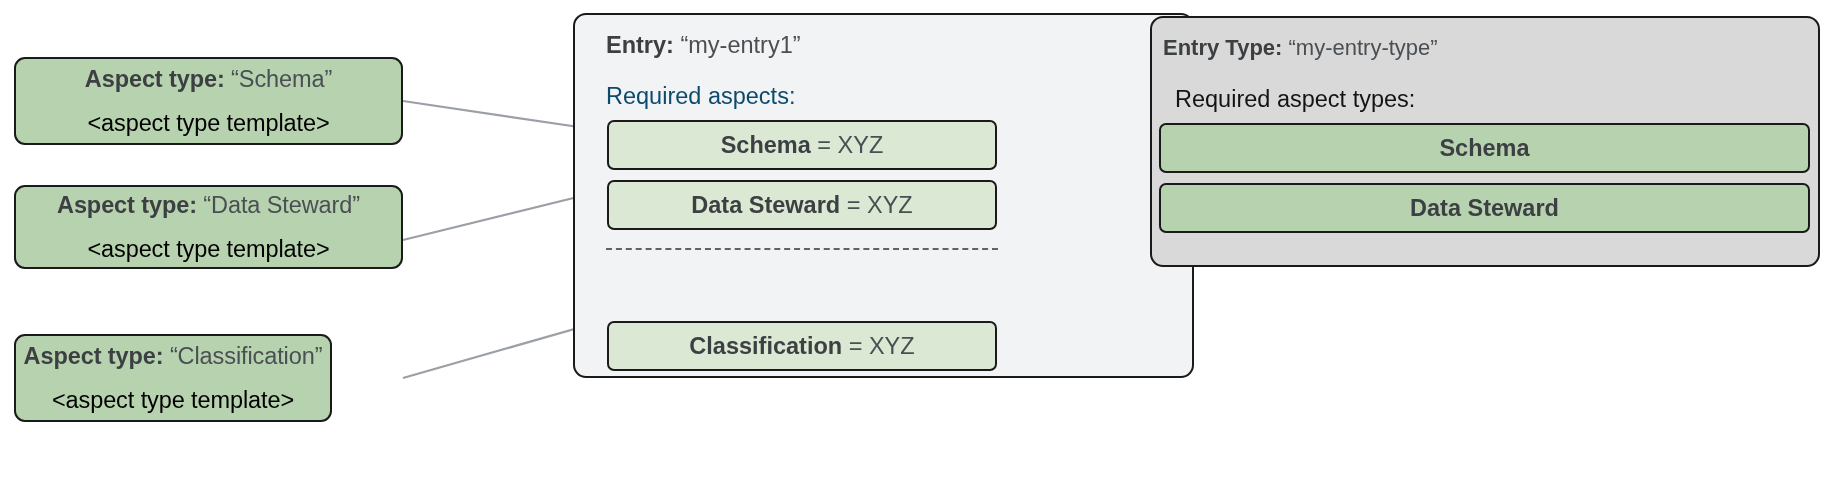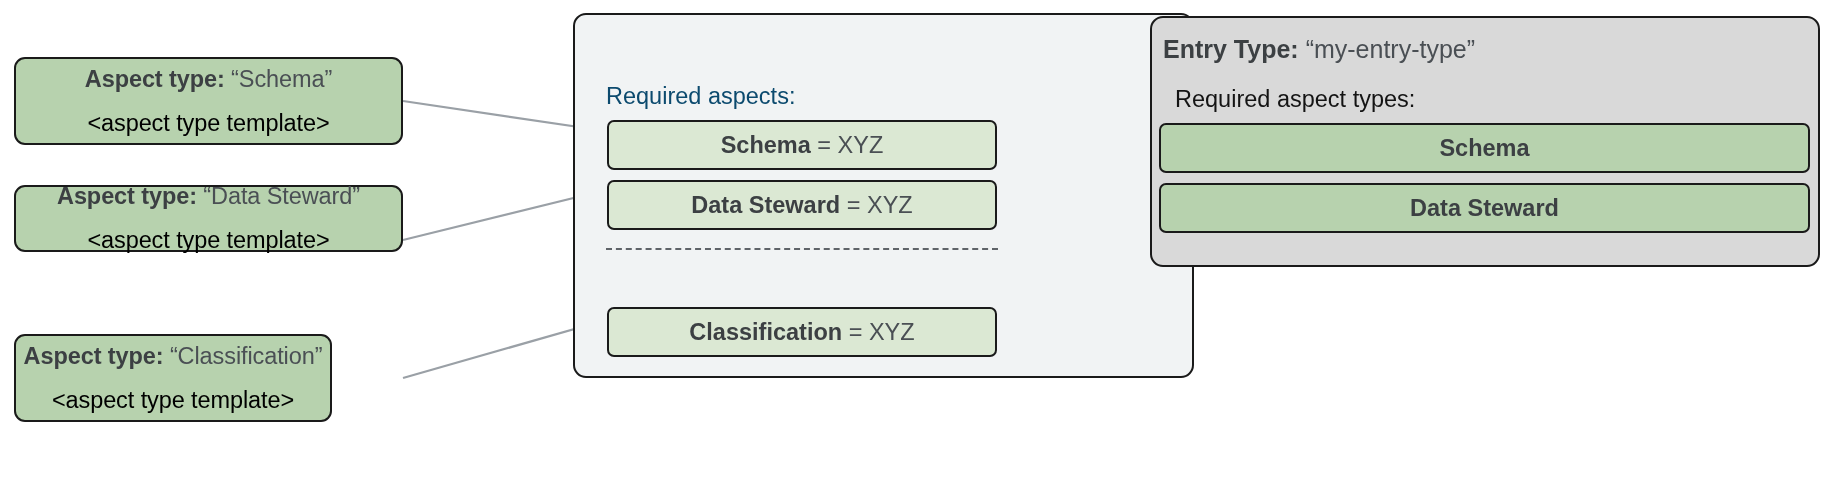--- a/index.html
+++ b/index.html
@@ -100,21 +100,21 @@
     z-index:4;
   }
   .aspect-row .txt{
     font-size:23.5px;
     color:#4a4f54;
     white-space:nowrap;
   }
   .aspect-row .txt b{font-weight:700;color:#3c4043;}
   #aspect-schema{top:105px;}
   #aspect-steward{top:165px;justify-content:center;}
-  #aspect-classification{top:292px;justify-content:center;}
+  #aspect-classification{top:306px;justify-content:center;}
 
   #dashed-divider{
     position:absolute;
     left:31px; top:233px;
     width:392px;
     border-top:2.6px dashed #5f6368;
     z-index:3;
   }
 
   
@@ -124,21 +124,21 @@
     left:1150px; top:16px;
     width:670px; height:251px;
     background:#d9d9d9;
     border:2.6px solid #1a1a1a;
     border-radius:13px;
     z-index:2;
   }
   #entrytype-title{
     position:absolute;
     left:11px; top:17px;
-    font-size:25px;
+    font-size:22px;
     color:#3c4043;
     white-space:nowrap;
   }
   #entrytype-title b{font-weight:700;}
   #entrytype-title .q{font-weight:400;color:#4a4f54;}
   #req-types-label{
     position:absolute;
     left:11px; top:68px;
     font-size:23.5px;
     font-weight:400;
@@ -188,38 +188,42 @@
   </svg>
 
   <div class="aspect-type-card" style="left:14px; top:57px; width:389px; height:88px;">
     <div class="atc-line1">
       <b>Aspect type:</b>
       <span class="q">“Schema”</span>
     </div>
     <div class="atc-line2">&lt;aspect type template&gt;</div>
   </div>
 
-  <div class="aspect-type-card" style="left:14px; top:185px; width:389px; height:67px;">
+  <div class="aspect-type-card" style="left:14px; top:185px; width:389px; height:84px;">
     <div class="atc-line1">
       <b>Aspect type:</b>
       <span class="q">“Data Steward”</span>
     </div>
     <div class="atc-line2">&lt;aspect type template&gt;</div>
   </div>
 
   <div class="aspect-type-card" style="left:14px; top:334px; width:318px; height:88px;">
     <div class="atc-line1">
       <b>Aspect type:</b>
       <span class="q">“Classification”</span>
     </div>
     <div class="atc-line2">&lt;aspect type template&gt;</div>
   </div>
 
   <div id="entry-panel">
 
+    <div id="entry-title">
+      <b>Entry:</b>
+      <span class="q">“my-entry1”</span>
+    </div>
 
     <div class="section-label" id="required-label">Required aspects:</div>
 
     <div class="aspect-row" id="aspect-schema">
       <span class="txt">
         <b>Schema</b>
         <span>= XYZ</span>
       </span>
     </div>
 

